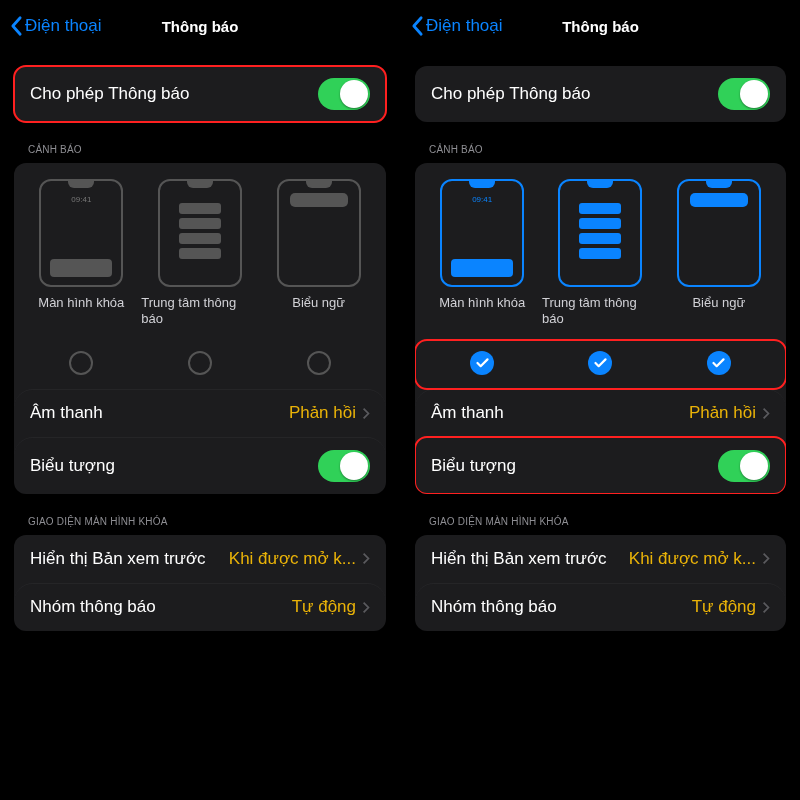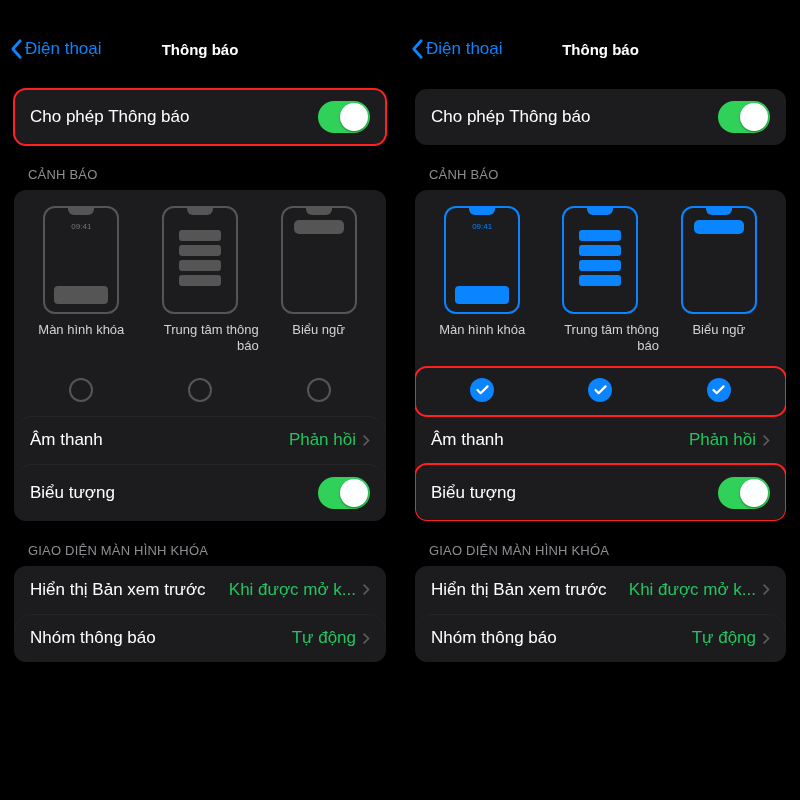--- a/index.html
+++ b/index.html
@@ -1,62 +1,62 @@
 <!DOCTYPE html>
 <html><head>
 <meta charset="utf-8">
 <style>
   * { box-sizing: border-box; margin: 0; padding: 0; }
   html, body { width: 800px; height: 800px; background: #000; font-family: -apple-system, "SF Pro Text", "Helvetica Neue", Arial, sans-serif; color: #fff; overflow: hidden; }
   .wrap { display: flex; width: 800px; height: 800px; }
-  .pane { width: 400px; height: 800px; background: #000; position: relative; padding-top: 27px; }
+  .pane { width: 400px; height: 800px; background: #000; position: relative; padding-top: 4px; }
   .pane + .pane { border-left: 1px solid #000; }
 
   .navbar { display: flex; align-items: center; height: 44px; padding: 0 10px; position: relative; }
   .back { display: flex; align-items: center; color: #0a84ff; font-size: 17px; gap: 2px; cursor: pointer; }
   .back svg { width: 13px; height: 22px; }
   .nav-title { position: absolute; left: 0; right: 0; text-align: center; font-size: 15px; font-weight: 600; color: #fff; pointer-events: none; }
 
-  .section-header { font-size: 13px; color: #8e8e93; padding: 22px 28px 8px; letter-spacing: 0.2px; }
+  .section-header { font-size: 10px; color: #8e8e93; padding: 22px 28px 8px; letter-spacing: 0.2px; }
 
   .group { background: #1c1c1e; margin: 0 14px; border-radius: 12px; overflow: hidden; }
   .row { display: flex; align-items: center; justify-content: space-between; padding: 12px 16px; min-height: 48px; border-radius: 19px; }
   .row + .row, .alerts-checkrow + .row, .alerts-box + .row { border-top: 1px solid #3a3a3c50; }
   .row-label { font-size: 17px; color: #fff; }
-  .row-value { font-size: 17px; color: #22c55e; display: flex; align-items: center; gap: 6px; max-width: 55%; white-space: nowrap; overflow: hidden; text-overflow: ellipsis; }
+  .row-value { font-size: 17px; color: #eab308; display: flex; align-items: center; gap: 6px; max-width: 55%; white-space: nowrap; overflow: hidden; text-overflow: ellipsis; }
   .chev { width: 8px; height: 13px; flex: 0 0 auto; }
   .chev path { stroke: #5a5a5e; stroke-width: 2.2; fill: none; }
 
   .toggle { width: 52px; height: 32px; border-radius: 16px; position: relative; flex: 0 0 auto; }
   .toggle.on { background: #30d158; }
   .toggle .knob { position: absolute; top: 2px; width: 28px; height: 28px; background: #fff; border-radius: 50%; box-shadow: 0 1px 2px rgba(0,0,0,.4); }
   .toggle.on .knob { right: 2px; }
 
   .highlight { outline: 2px solid #ff2020; outline-offset: -1px; border-radius: 12px; }
 
   
   .alerts-box { padding: 16px 8px 12px; }
   .alerts-row { display: flex; justify-content: space-around; }
   .alert-col { display: flex; flex-direction: column; align-items: center; gap: 8px; width: 33%; }
-  .phone { width: 76px; height: 108px; border-radius: 12px; border: 2.5px solid #555; position: relative; background: #1c1c1e; overflow: hidden; }
+  .phone { width: 84px; height: 108px; border-radius: 12px; border: 2.5px solid #555; position: relative; background: #1c1c1e; overflow: hidden; }
   .phone.active { border-color: #0a84ff; }
   .phone .notch { position: absolute; top: 0; left: 50%; transform: translateX(-50%); width: 26px; height: 7px; background: #555; border-radius: 0 0 6px 6px; }
   .phone.active .notch { background: #0a84ff; }
   .phone .inner { position: absolute; inset: 4px; }
   .lock-time { font-size: 8px; text-align: center; margin-top: 10px; color: #777; }
   .phone.active .lock-time { color: #0a84ff; }
   .lock-bar { position: absolute; bottom: 4px; left: 5px; right: 5px; height: 18px; background: #555; border-radius: 4px; }
   .phone.active .lock-bar { background: #0a84ff; }
   .nc-bars { display: flex; flex-direction: column; gap: 4px; align-items: center; margin-top: 18px; }
   .nc-bars div { width: 42px; height: 11px; background: #555; border-radius: 3px; }
   .phone.active .nc-bars div { background: #0a84ff; }
   .banner-bar { position: absolute; top: 8px; left: 7px; right: 7px; height: 14px; background: #555; border-radius: 5px; }
   .phone.active .banner-bar { background: #0a84ff; }
 
-  .alert-label { font-size: 13px; color: #d1d1d6; text-align: right; line-height: 1.25; }
+  .alert-label { font-size: 13px; color: #d1d1d6; text-align: left; line-height: 1.25; }
 
   .alerts-checkrow { display: flex; justify-content: space-around; padding: 10px 8px 14px; }
   .checkcell { width: 33%; display: flex; justify-content: center; }
 
   .circle { width: 24px; height: 24px; border-radius: 50%; border: 2px solid #555; }
   .check { width: 24px; height: 24px; border-radius: 50%; background: #0a84ff; display: flex; align-items: center; justify-content: center; }
   .check svg { width: 13px; height: 10px; }
 
   .spacer { height: 18px; }
 </style>

